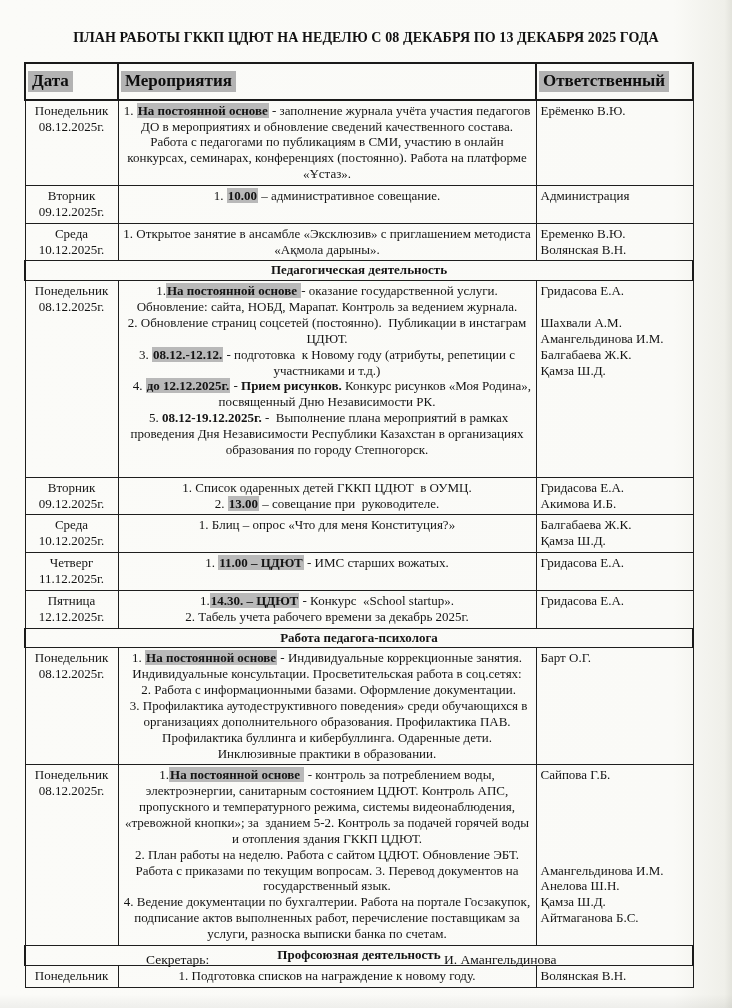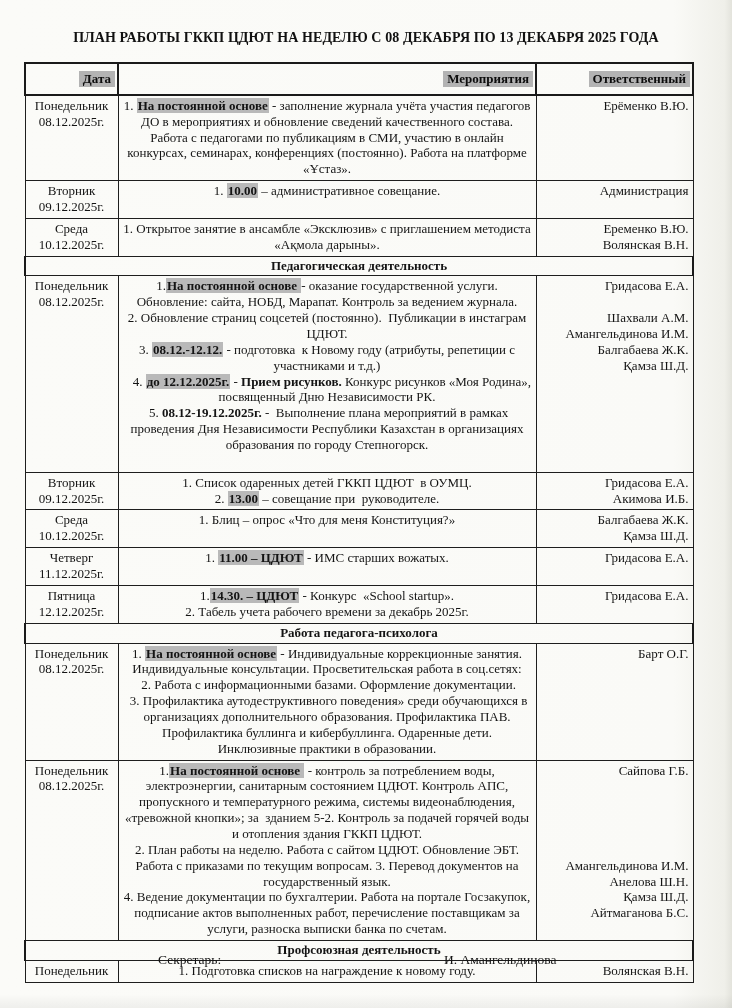--- a/index.html
+++ b/index.html
@@ -26,39 +26,39 @@
   table.plan{
     position:absolute;left:24px;top:62px;width:668px;
     border-collapse:collapse;table-layout:fixed;
     font-size:13px;line-height:1.22;color:#141414;
   }
   table.plan td,table.plan th{
     border:1.6px solid #1e1e1e;vertical-align:top;
     padding:2px 4px 3px 4px;font-weight:normal;
   }
   tr.header-row th{
-    border:2px solid #1a1a1a;text-align:right;padding:7px 2px;
-    font-size:13px;
+    border:2px solid #1a1a1a;text-align:left;padding:7px 2px;
+    font-size:17px;
   }
   .chip{
     display:inline-block;background:#b3b3b3;color:#0d0d0d;
     font-weight:bold;padding:0 4px;
   }
   tr.section-row td{
     text-align:center;font-weight:bold;padding:1px 2px 2px 2px;
     border-left:2px solid #1a1a1a;border-right:2px solid #1a1a1a;
   }
   .date-cell{text-align:center;margin-left:28px;}
   .act-cell{padding-left:7px;text-align:center;}
   .act-cell .p{white-space:pre-wrap;}
-  .resp-cell{padding-left:7px;text-align:right;}
+  .resp-cell{padding-left:7px;}
   .hl{background:#b9b9b9;font-weight:bold;padding:0 1px;}
   .b{font-weight:bold;}
   .footer{position:absolute;top:952px;left:0;width:100%;font-size:13.5px;color:#141414;}
-  .footer .sec-label{position:absolute;left:146px;top:0;margin-left:12px;}
+  .footer .sec-label{position:absolute;left:146px;top:0;}
   .footer .sec-name{position:absolute;left:444px;top:0;}
 </style>
 </head>
 <body>
 
 <div class="page">
   <div class="title">ПЛАН РАБОТЫ ГККП ЦДЮТ НА НЕДЕЛЮ С 08 ДЕКАБРЯ ПО 13 ДЕКАБРЯ 2025 ГОДА</div>
 
   <table class="plan">
     <colgroup>

